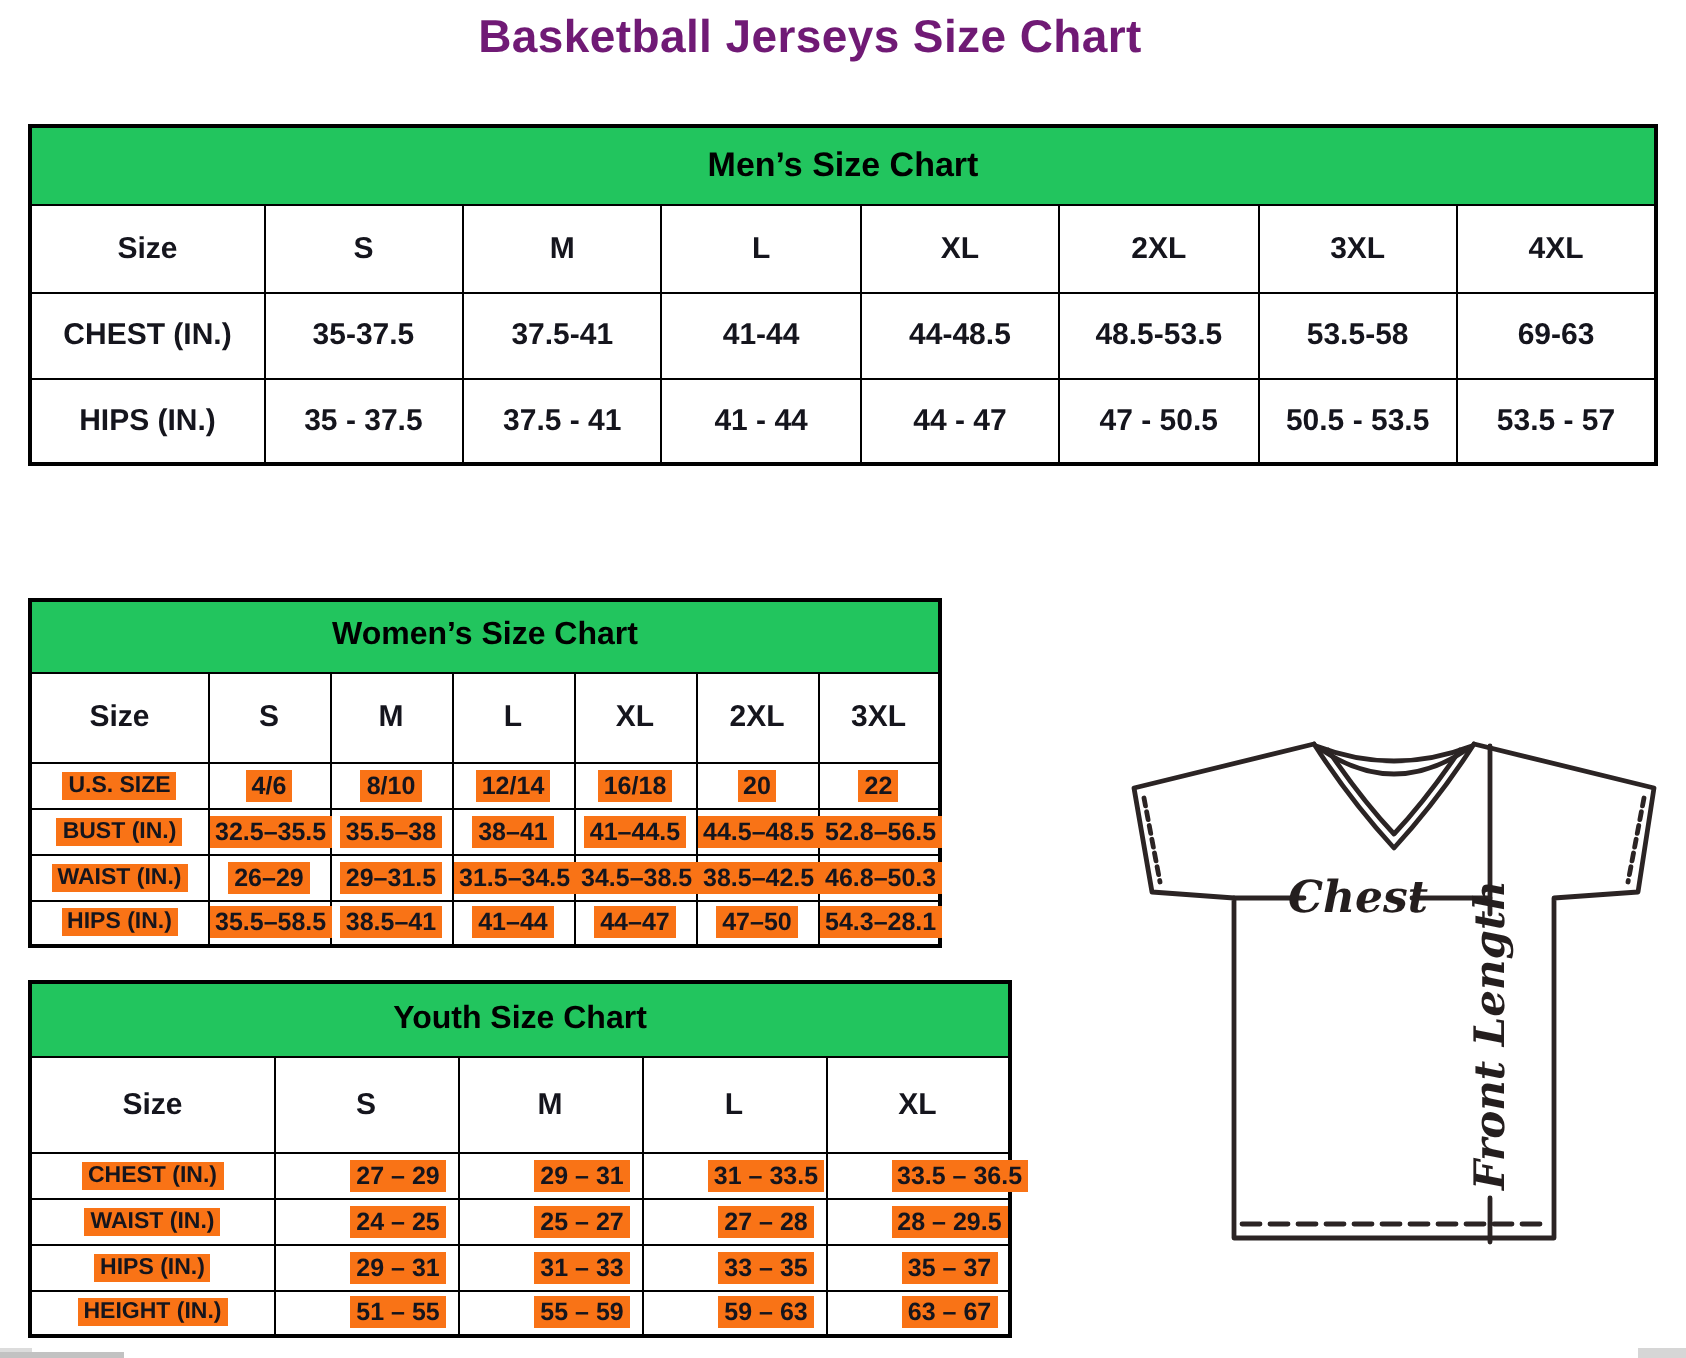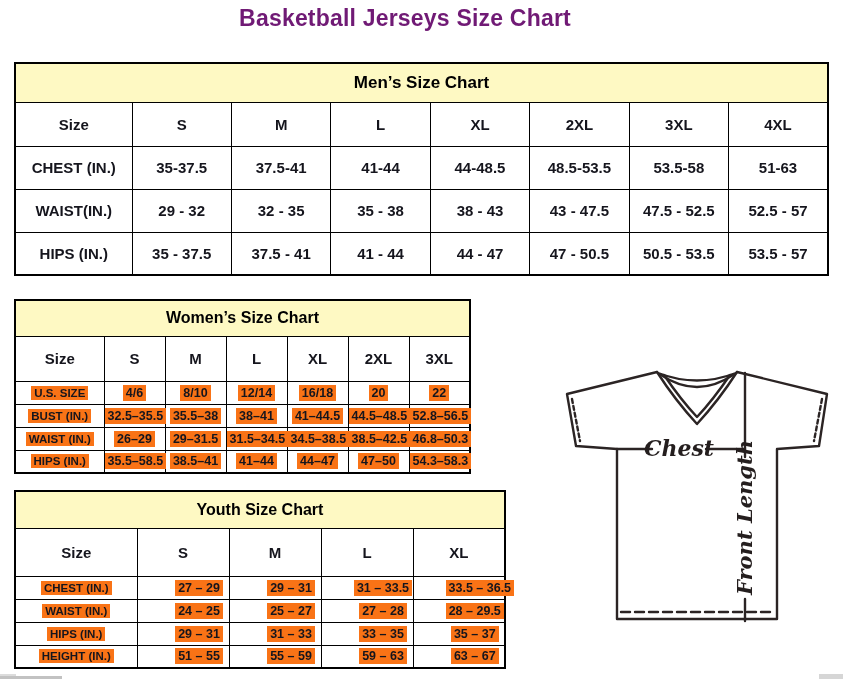--- a/index.html
+++ b/index.html
@@ -4,21 +4,21 @@
 <style>
   html,body{margin:0;padding:0;background:#fff;}
   .stage{position:relative;width:843px;height:679px;background:#ffffff;overflow:hidden;
          font-family:"Liberation Sans",sans-serif;color:#101014;}
   .page-title{position:absolute;top:5px;left:0;width:810px;text-align:center;
               font-size:23px;font-weight:bold;color:#701a75;letter-spacing:.2px;}
   table.sizechart{position:absolute;border-collapse:collapse;table-layout:fixed;
                   border:2px solid #000;background:#fff;}
   table.sizechart th, table.sizechart td{border:1px solid #000;text-align:center;
                   vertical-align:middle;font-weight:bold;padding:0;color:#15151d;}
-  tr.titlerow th{background:#fef9c3;color:#000;}
+  tr.titlerow th{background:#22c55e;color:#000;}
   
   .t-men{left:14px;top:62px;width:815px;}
   .t-men tr.titlerow{height:39px}  .t-men tr.titlerow th{font-size:17px;}
   .t-men tr.sizerow{height:44px}   .t-men tr.sizerow th{font-size:15px;}
   .t-men tbody tr{height:43px}
   .t-men tbody th{font-size:15px;} .t-men tbody td{font-size:15px;}
   
   .t-women{left:14px;top:299px;width:457px;}
   .t-women tr.titlerow{height:36px} .t-women tr.titlerow th{font-size:16px;}
   .t-women tr.sizerow{height:45px}  .t-women tr.sizerow th{font-size:15px;}
@@ -76,31 +76,21 @@
       </thead>
       <tbody>
         <tr>
           <th>CHEST (IN.)</th>
           <td>35-37.5</td>
           <td>37.5-41</td>
           <td>41-44</td>
           <td>44-48.5</td>
           <td>48.5-53.5</td>
           <td>53.5-58</td>
-          <td>51-63</td>
-        </tr>
-        <tr>
-          <th>WAIST(IN.)</th>
-          <td>29 - 32</td>
-          <td>32 - 35</td>
-          <td>35 - 38</td>
-          <td>38 - 43</td>
-          <td>43 - 47.5</td>
-          <td>47.5 - 52.5</td>
-          <td>52.5 - 57</td>
+          <td>69-63</td>
         </tr>
         <tr>
           <th>HIPS (IN.)</th>
           <td>35 - 37.5</td>
           <td>37.5 - 41</td>
           <td>41 - 44</td>
           <td>44 - 47</td>
           <td>47 - 50.5</td>
           <td>50.5 - 53.5</td>
           <td>53.5 - 57</td>
@@ -160,21 +150,21 @@
           <td><span class="hl">38.5–42.5</span></td>
           <td><span class="hl">46.8–50.3</span></td>
         </tr>
         <tr>
           <th><span class="hl">HIPS (IN.)</span></th>
           <td><span class="hl">35.5–58.5</span></td>
           <td><span class="hl">38.5–41</span></td>
           <td><span class="hl">41–44</span></td>
           <td><span class="hl">44–47</span></td>
           <td><span class="hl">47–50</span></td>
-          <td><span class="hl">54.3–58.3</span></td>
+          <td><span class="hl">54.3–28.1</span></td>
         </tr>
       </tbody>
     </table>
 
   <table class="sizechart t-youth">
       <colgroup>
         <col style="width: 122px;">
         <col>
         <col>
         <col>

